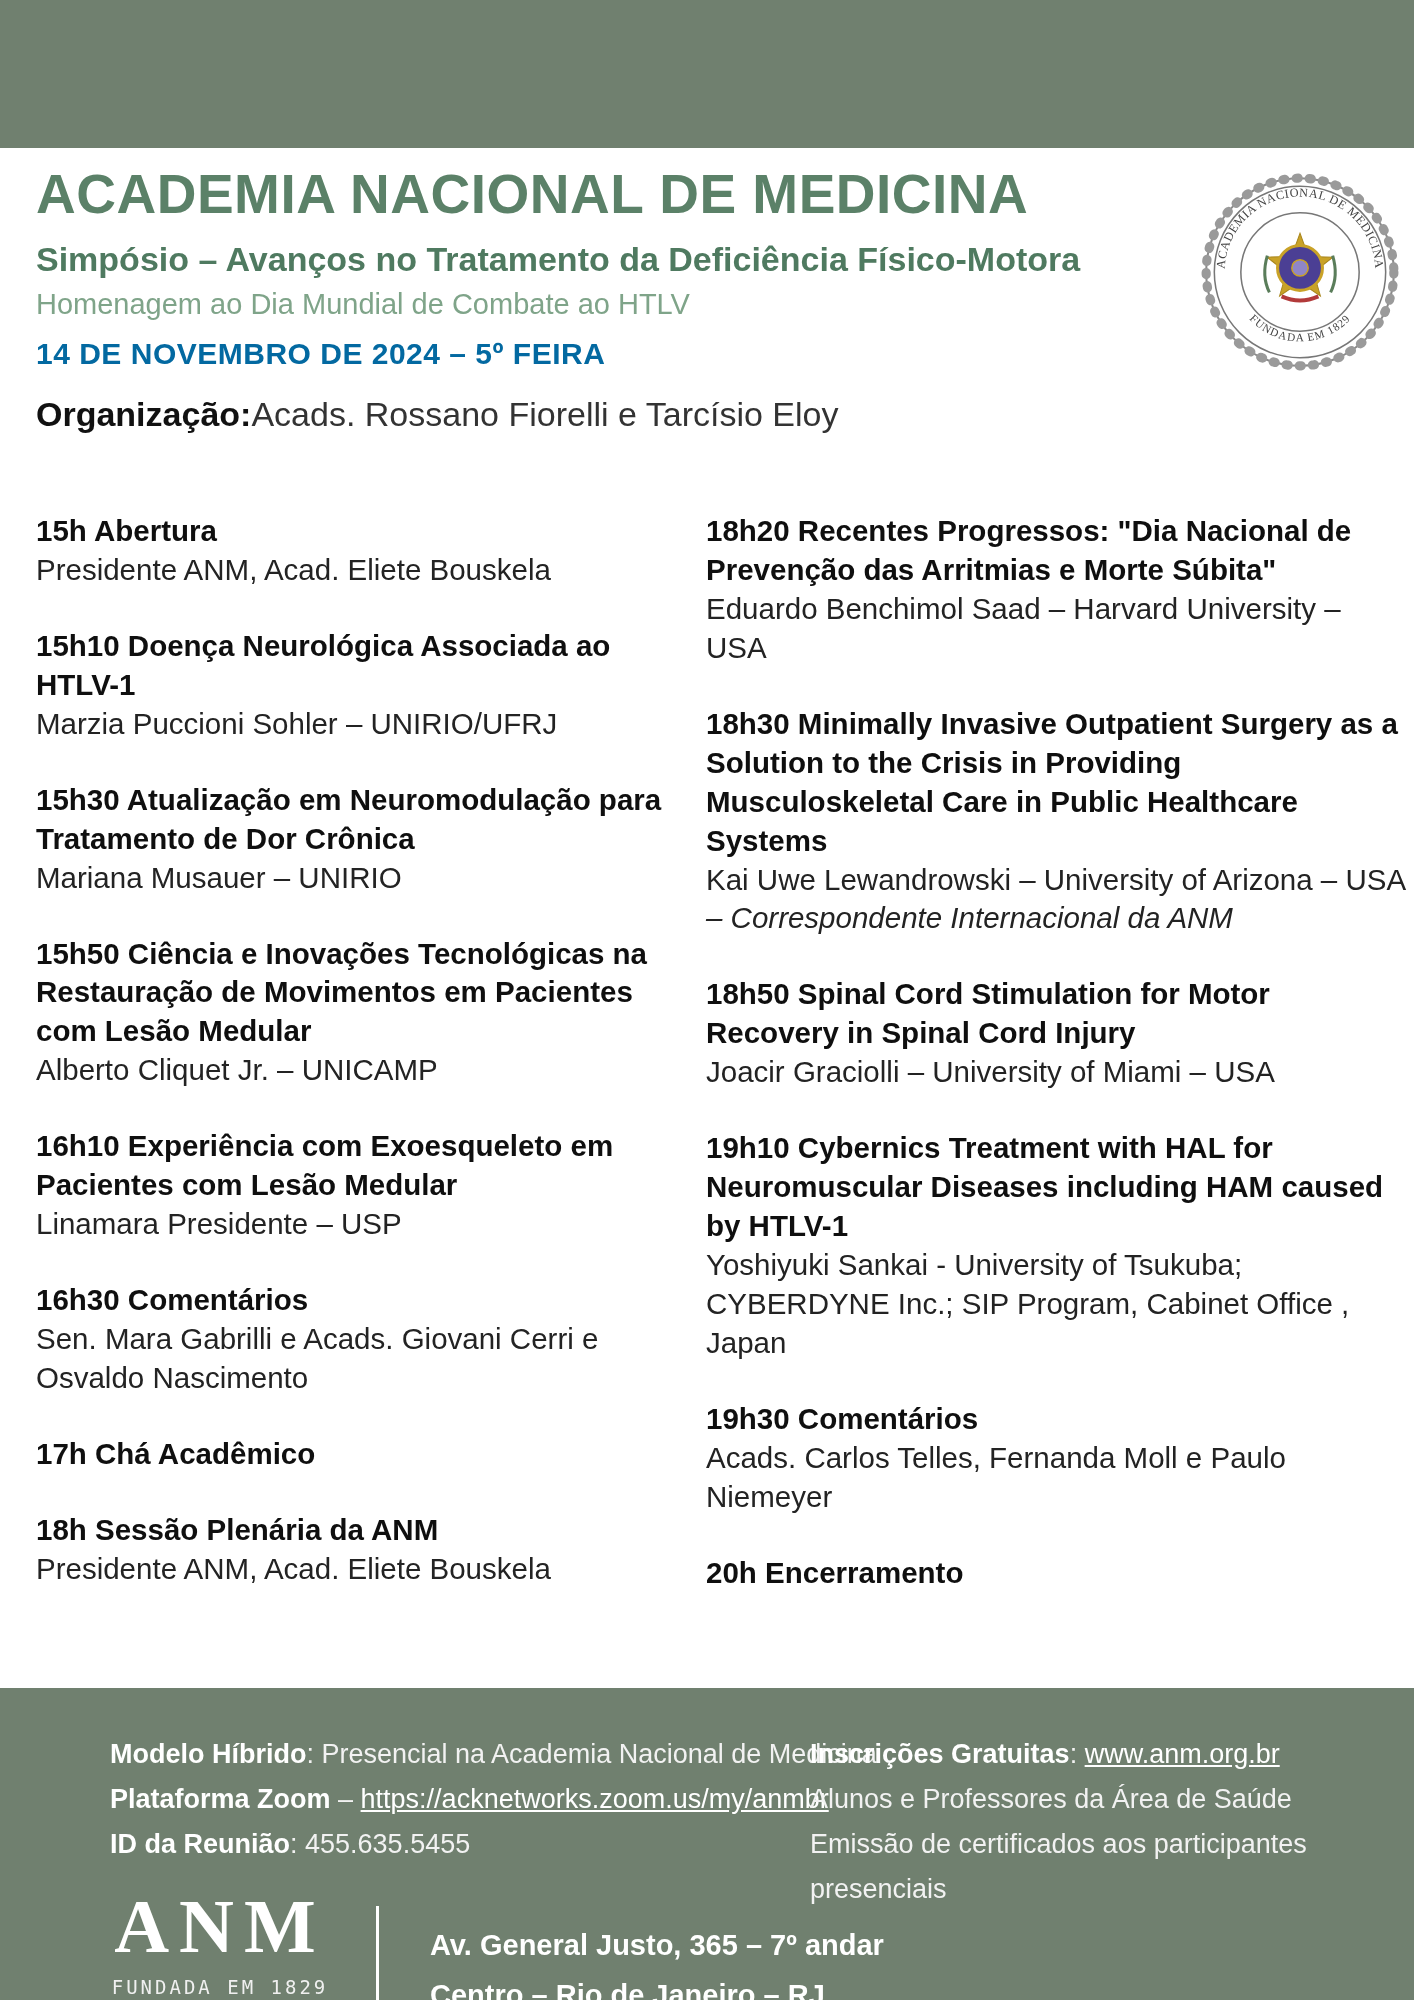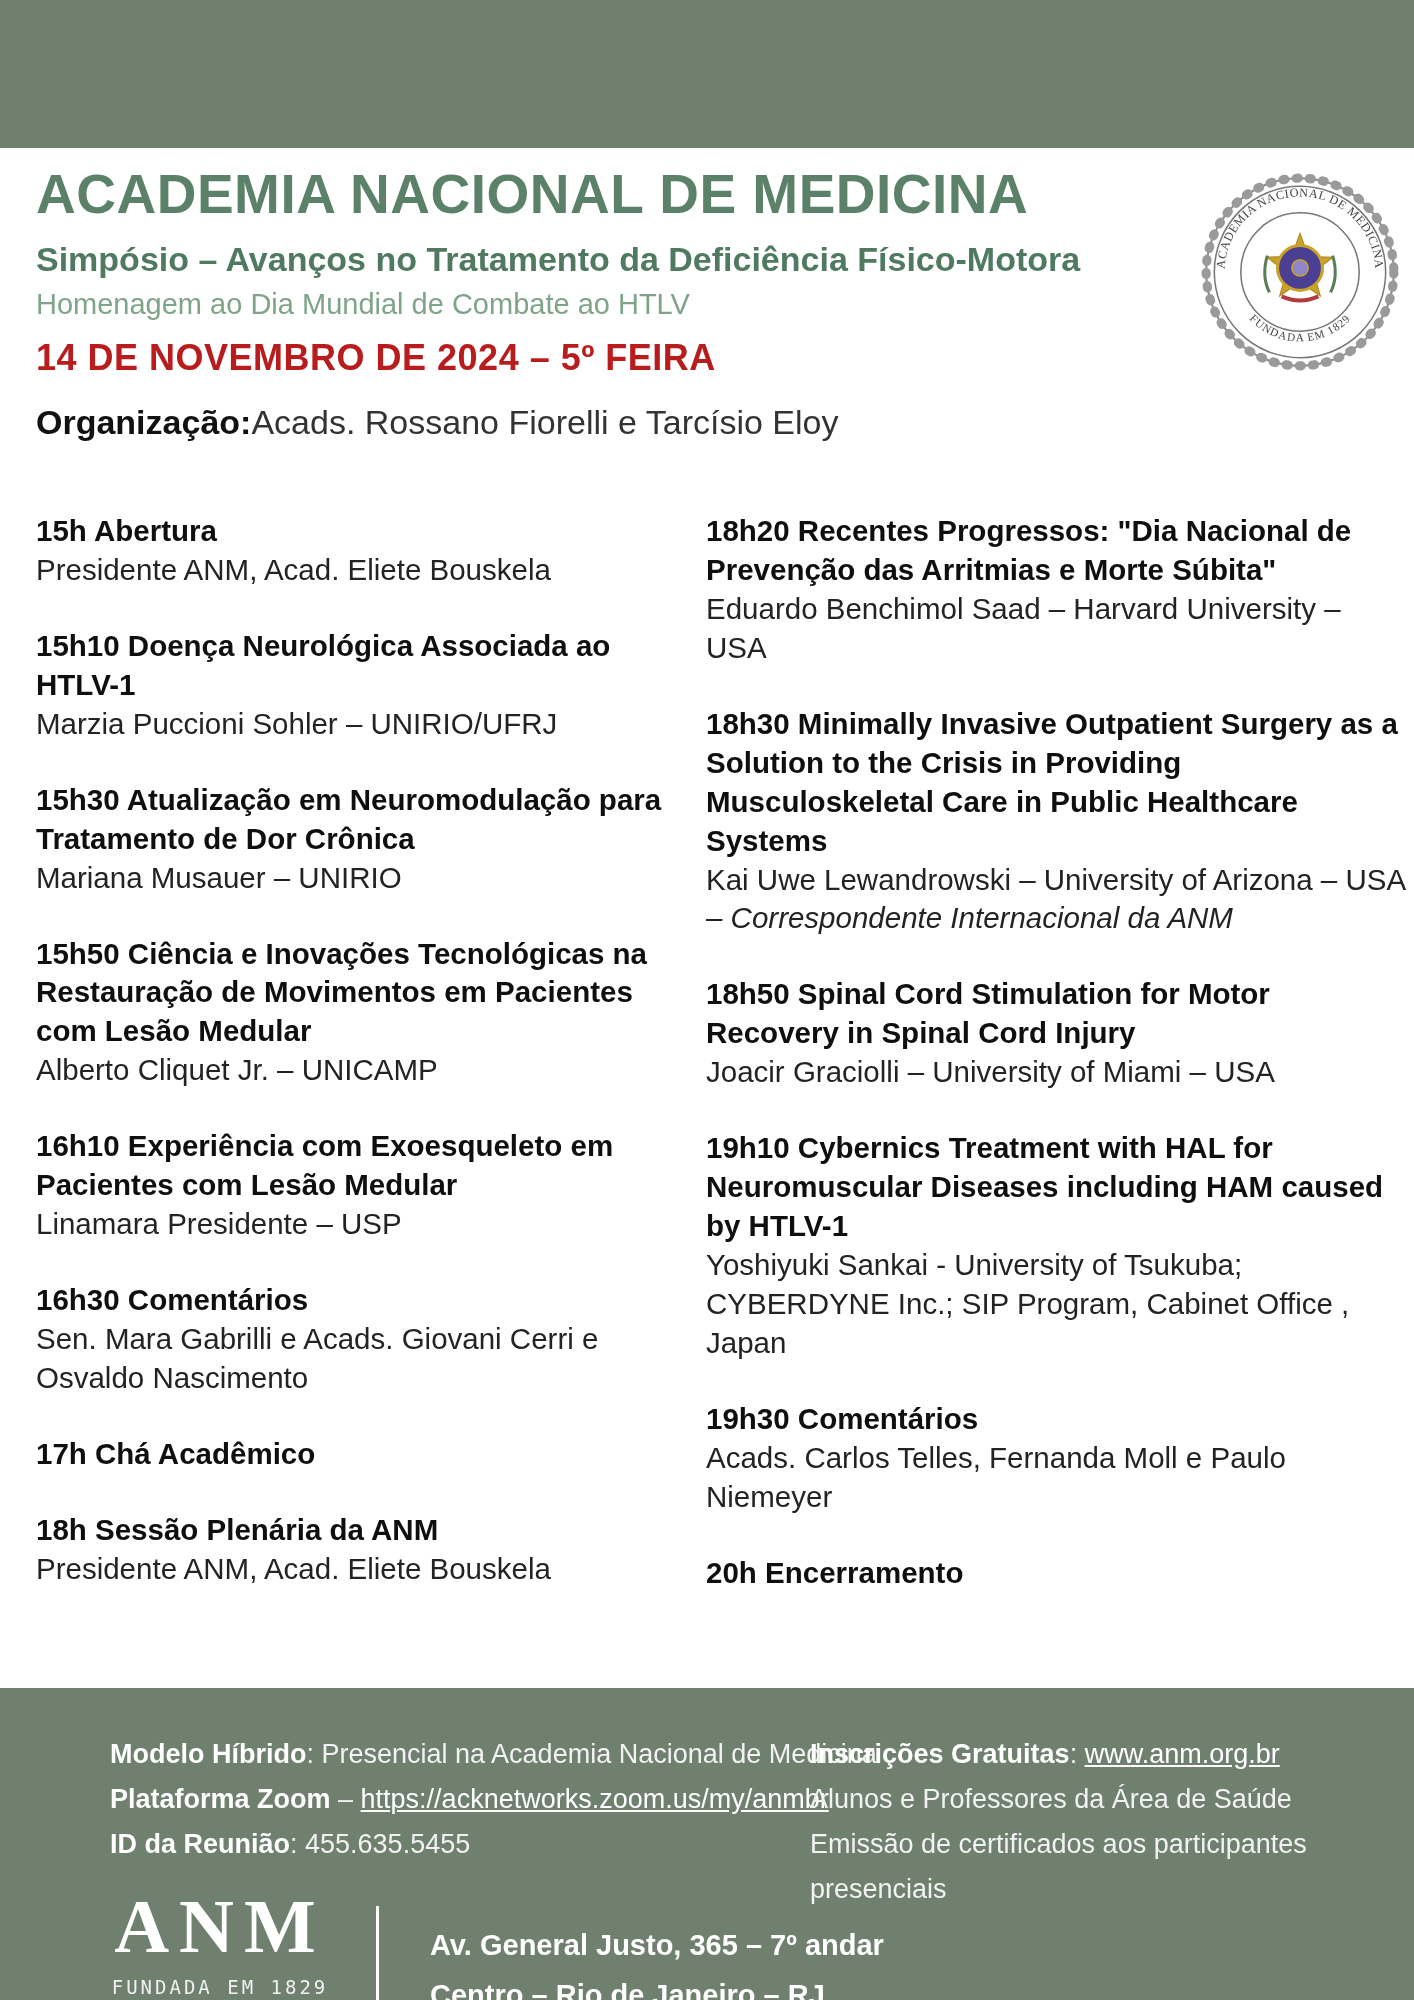--- a/index.html
+++ b/index.html
@@ -6,21 +6,21 @@
   html,body{margin:0;padding:0;}
   body{font-family:"Liberation Sans","DejaVu Sans",sans-serif;color:#1a1a1a;background:#ffffff;}
   .page{position:relative;width:1414px;height:2000px;margin:0 auto;background:#ffffff;overflow:hidden;}
 
   .top-band{position:absolute;top:0;left:0;width:100%;height:148px;background:#70806F;}
 
   .header{position:absolute;top:166px;left:36px;width:1170px;}
   .title{font-size:55px;font-weight:bold;color:#5B8168;letter-spacing:.5px;line-height:1.05;}
   .subtitle{margin-top:16px;font-size:34px;font-weight:bold;color:#4F7A60;line-height:1.15;}
   .tribute{margin-top:10px;font-size:29px;font-weight:normal;color:#7FA489;line-height:1.1;}
-  .date-line{margin-top:16px;font-size:36px;font-weight:bold;color:#b91c1c;letter-spacing:.5px;}
+  .date-line{margin-top:16px;font-size:30px;font-weight:bold;color:#0369a1;letter-spacing:.5px;}
   .org-line{margin-top:24px;font-size:34px;color:#222;}
   .org-label{font-weight:bold;color:#111;}
   .org-value{color:#333;}
 
   .seal{position:absolute;top:170px;left:1198px;width:204px;height:204px;}
   .seal text{font-family:"Liberation Serif","DejaVu Serif",serif;fill:#444;}
 
   .program{position:absolute;top:512px;left:36px;display:flex;gap:42px;}
   .col{display:flex;flex-direction:column;}
   .col-left{width:628px;}

